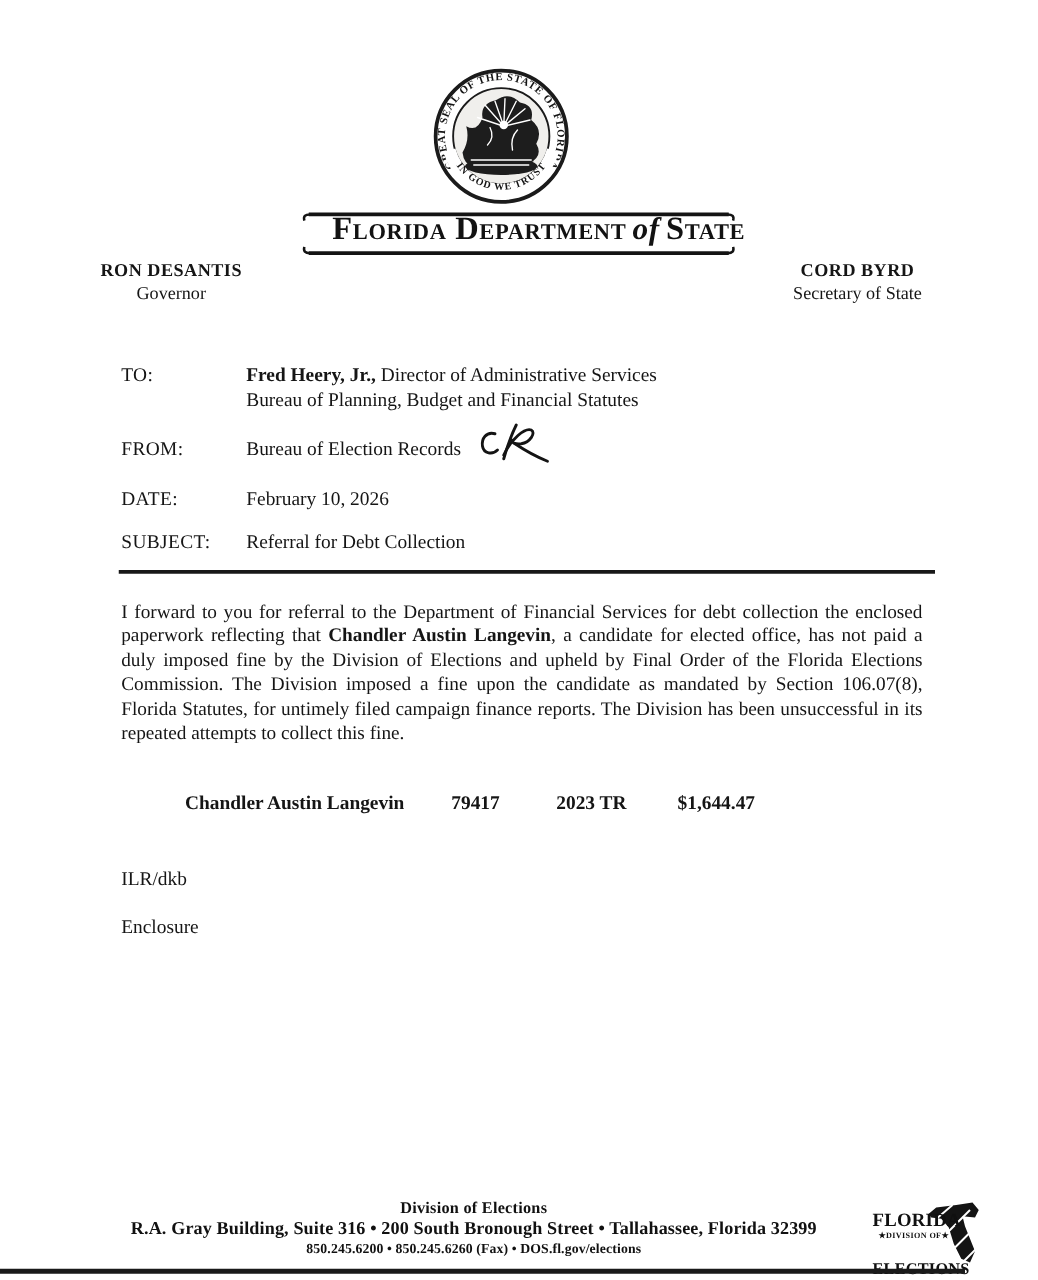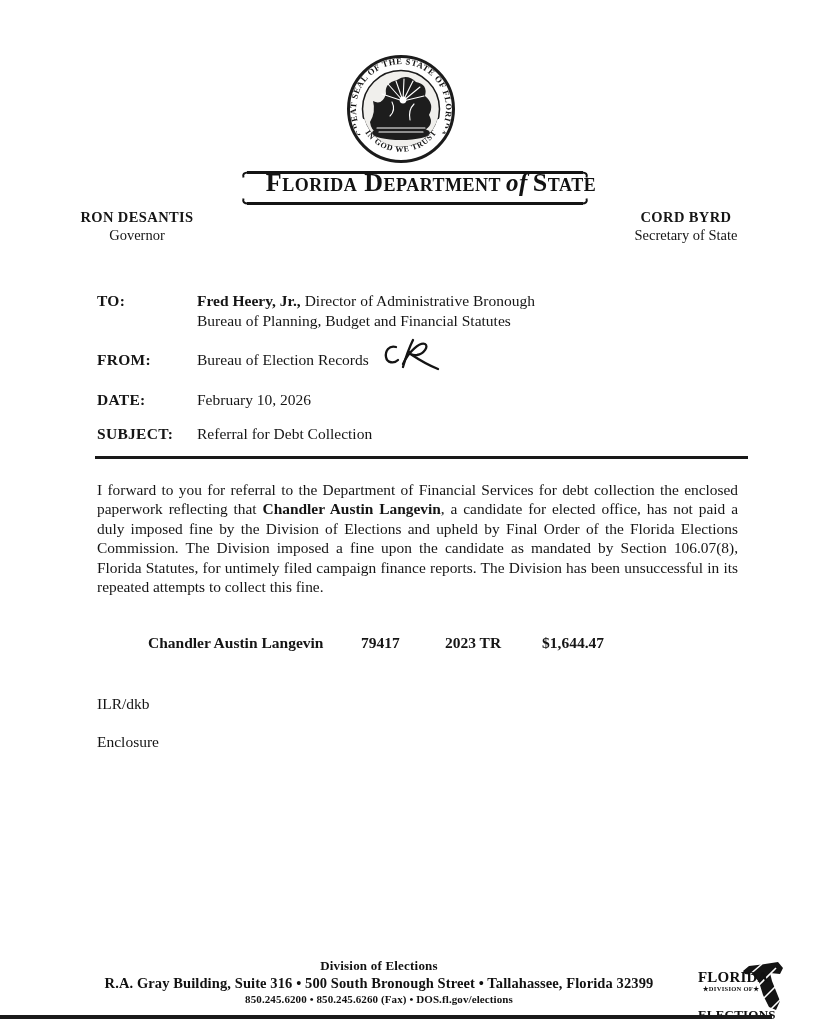--- a/index.html
+++ b/index.html
@@ -25,21 +25,21 @@
     letter-spacing: 0.5px; color: #121212; padding-left: 32px;
   }
   .dept-title .sc { font-variant: small-caps; }
   .dept-title .of { font-style: italic; font-variant: normal; margin: 0 5px; font-size: 25px; }
   .official { position: absolute; text-align: center; font-size: 14.5px; line-height: 18px; }
   .official.left { left: 62px; top: 208px; width: 150px; }
   .official.right { left: 612px; top: 208px; width: 148px; }
   .official .name { font-weight: bold; letter-spacing: 0.4px; }
   
   .memo-row { position: absolute; left: 97px; width: 660px; font-size: 15.5px; line-height: 20px; }
-  .memo-label { position: absolute; left: 0; top: 0; font-weight: bold; letter-spacing: 0.3px; }
+  .memo-label { position: absolute; left: 0; top: 0; font-weight: normal; letter-spacing: 0.3px; }
   .memo-value { position: absolute; left: 100px; top: 0; width: 540px; }
   .row-to { top: 291px; }
   .row-from { top: 350px; }
   .row-date { top: 390px; }
   .row-subject { top: 424px; }
   .sig { position: absolute; left: 382px; top: 334px; width: 62px; height: 42px; }
   .hdr-rule { position: absolute; left: 95px; top: 456px; width: 653px; height: 3px; background: #181818; }
   
   .body-par {
     position: absolute; left: 97px; top: 480px; width: 641px;
@@ -131,21 +131,21 @@
     <div class="name">RON DESANTIS</div>
     <div class="role">Governor</div>
   </div>
   <div class="official right">
     <div class="name">CORD BYRD</div>
     <div class="role">Secretary of State</div>
   </div>
 
   <div class="memo-row row-to">
     <span class="memo-label">TO:</span>
-    <span class="memo-value"><b>Fred Heery, Jr.,</b><span> Director of Administrative Bronough</span><br>
+    <span class="memo-value"><b>Fred Heery, Jr.,</b><span> Director of Administrative Services</span><br>
     <span>Bureau of Planning, Budget and Financial Statutes</span></span>
   </div>
   <div class="memo-row row-from">
     <span class="memo-label">FROM:</span>
     <span class="memo-value">Bureau of Election Records</span>
   </div>
   <div class="sig">
     <svg viewBox="0 0 62 42" width="62" height="42">
       <g stroke="#141414" stroke-width="2.3" fill="none" stroke-linecap="round">
         <path d="M14,13 C7,11 3,17 4,23 C5,29 12,30 16,26"></path>
@@ -173,21 +173,21 @@
     <span class="fine-id">79417</span>
     <span class="fine-yeartype">2023 TR</span>
     <span class="fine-amount">$1,644.47</span>
   </div>
 
   <div class="initials">ILR/dkb</div>
   <div class="enclosure">Enclosure</div>
 
   <div class="footer">
     <div class="division">Division of Elections</div>
-    <div class="address">R.A. Gray Building, Suite 316 • 500 South Bronough Street • Tallahassee, Florida 32399</div>
+    <div class="address">R.A. Gray Building, Suite 316 • 200 South Bronough Street • Tallahassee, Florida 32399</div>
     <div class="phone">850.245.6200 • 850.245.6260 (Fax) • DOS.fl.gov/elections</div>
   </div>
 
   <div class="doe-logo">
     <div class="fl-shape">
       <svg viewBox="0 0 44 54" width="44" height="54">
         <path d="M1,11 L7,6 L23,4 L36,2 L41,8 L38,14 L28,13 L30,21 L34,31 L38,41 L34,50 L27,47 L21,35 L17,22 L11,15 L3,14 Z" fill="#141414"></path>
         <g stroke="#ffffff" stroke-width="1.6" fill="none">
           <line x1="6" y1="16" x2="20" y2="4"></line>
           <line x1="16" y1="26" x2="34" y2="8"></line>

